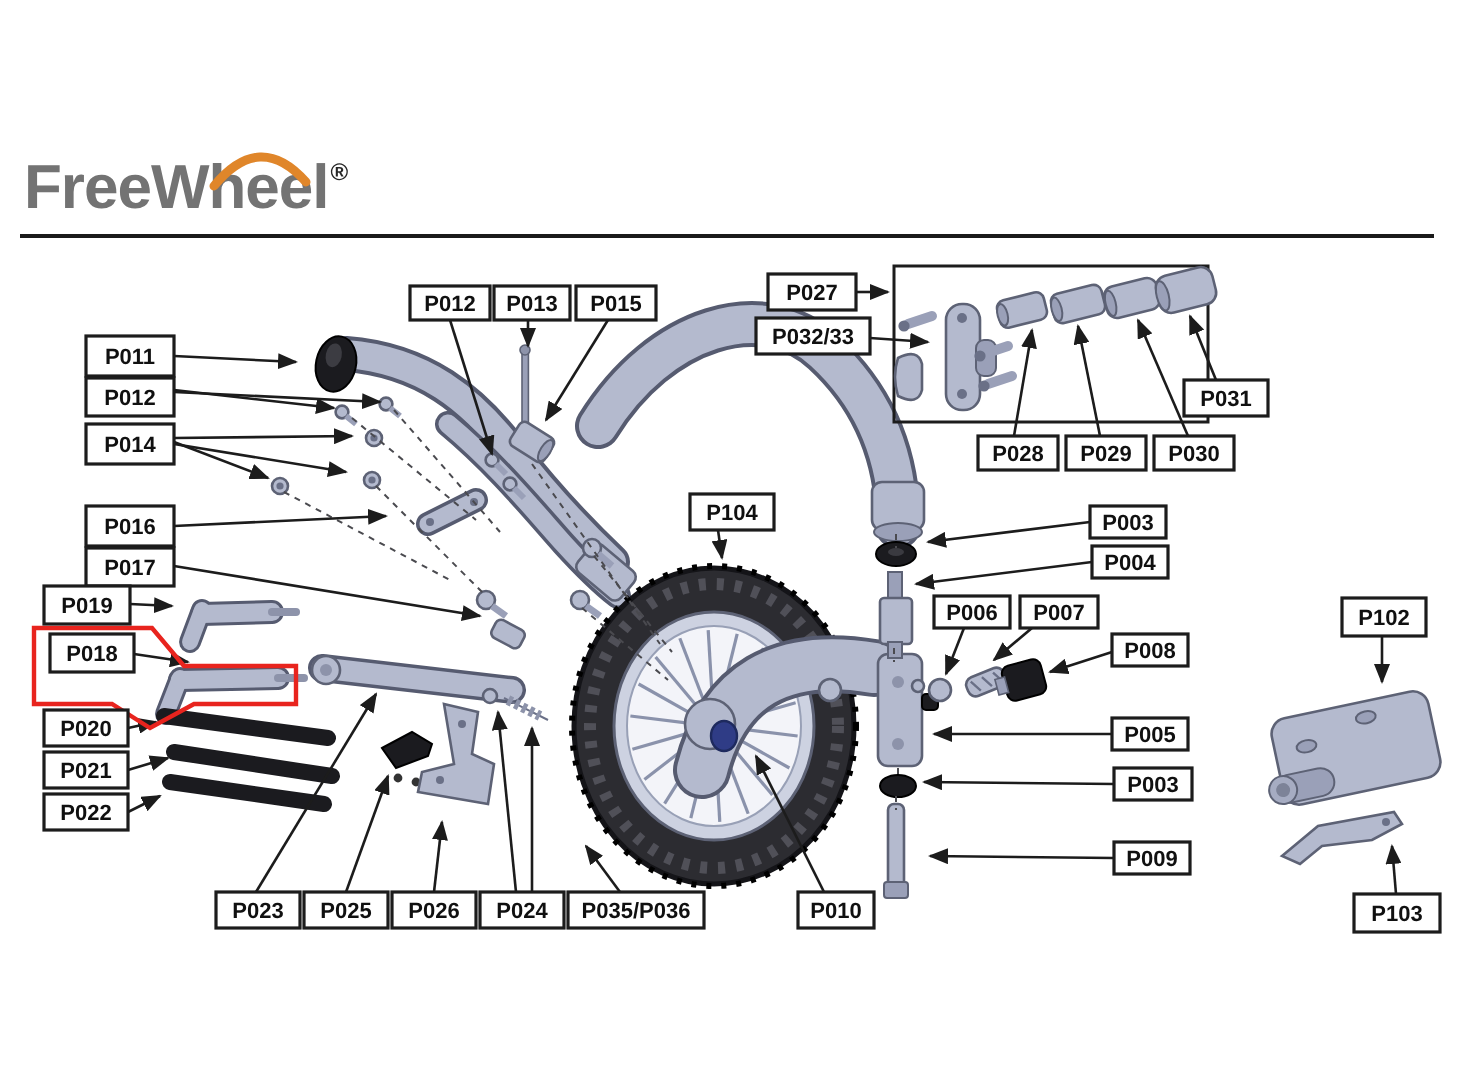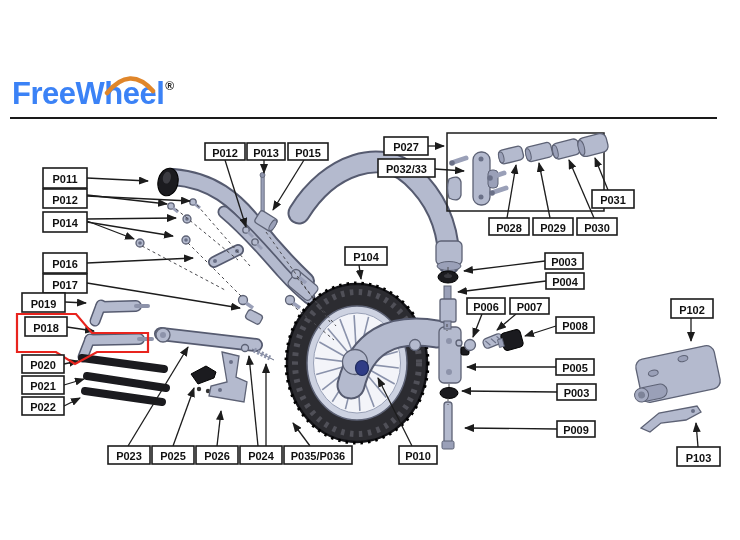--- a/index.html
+++ b/index.html
@@ -1,20 +1,20 @@
 <!DOCTYPE html>
 <html><head>
 <meta charset="utf-8">
 <style>
   html,body{margin:0;padding:0;background:#ffffff;}
   body{width:740px;height:540px;overflow:hidden;font-family:"Liberation Sans",sans-serif;}
   .stage{position:relative;width:740px;height:540px;background:#fff;}
   .diagram-svg{position:absolute;left:0;top:0;}
   .logo{position:absolute;left:12px;top:76px;white-space:nowrap;}
-  .logo-text{font-weight:bold;font-size:31px;letter-spacing:-0.5px;color:#3b82f6;}
+  .logo-text{font-weight:bold;font-size:31px;letter-spacing:-0.5px;color:#737373;}
   .logo-reg{font-weight:bold;font-size:12px;color:#262626;vertical-align:14px;margin-left:1px;}
   .logo-arc{position:absolute;left:92px;top:-4px;pointer-events:none;}
   .divider{position:absolute;left:10px;top:117px;width:707px;height:2px;background:#1a1a1a;}
   
   .lbl-box{fill:#ffffff;stroke:#1c1c1c;stroke-width:1.6;}
   .lbl-txt{font-family:"Liberation Sans",sans-serif;font-size:11px;font-weight:bold;fill:#101010;text-anchor:middle;}
   .ld{stroke:#1c1c1c;stroke-width:1.3;fill:none;marker-end:url(#arw);}
   .dl{stroke:#4a4a4f;stroke-width:1;stroke-dasharray:3,3;}
   .part{fill:#b4bace;stroke:#5d6275;stroke-width:1.3;}
   .part2{fill:#9aa0b8;stroke:#5d6275;stroke-width:1;}

